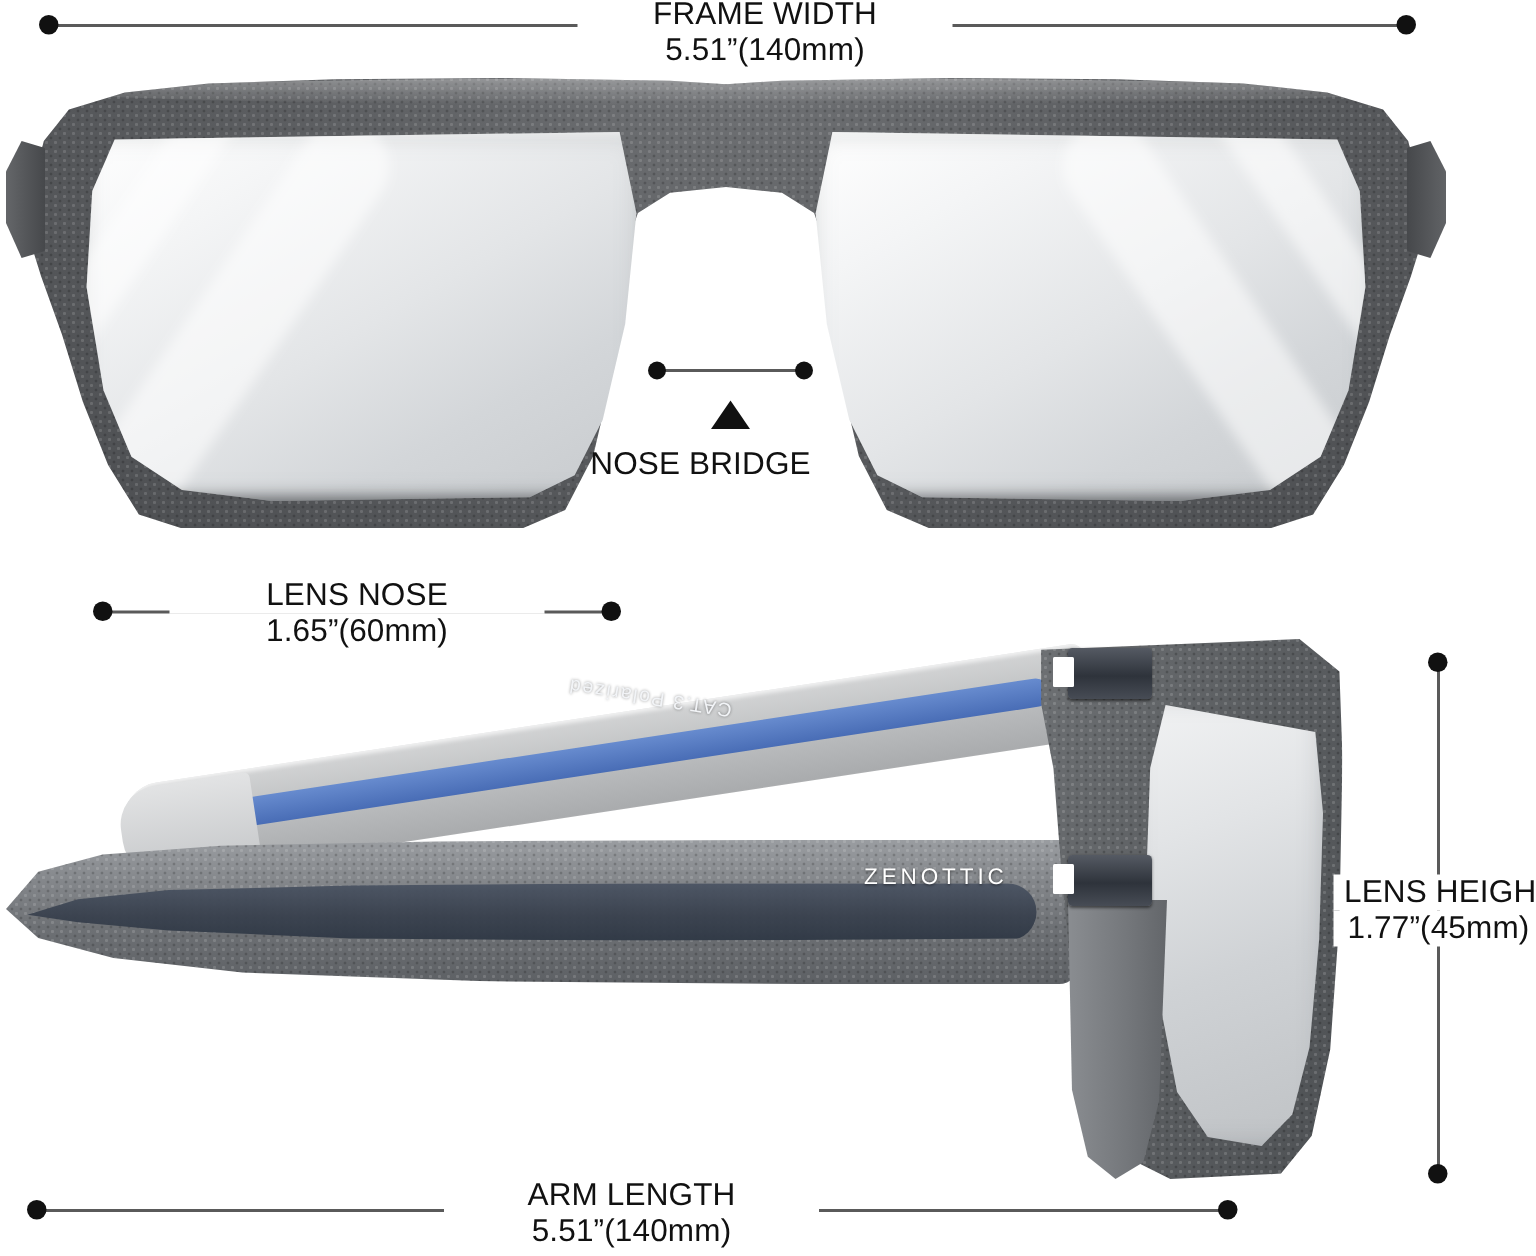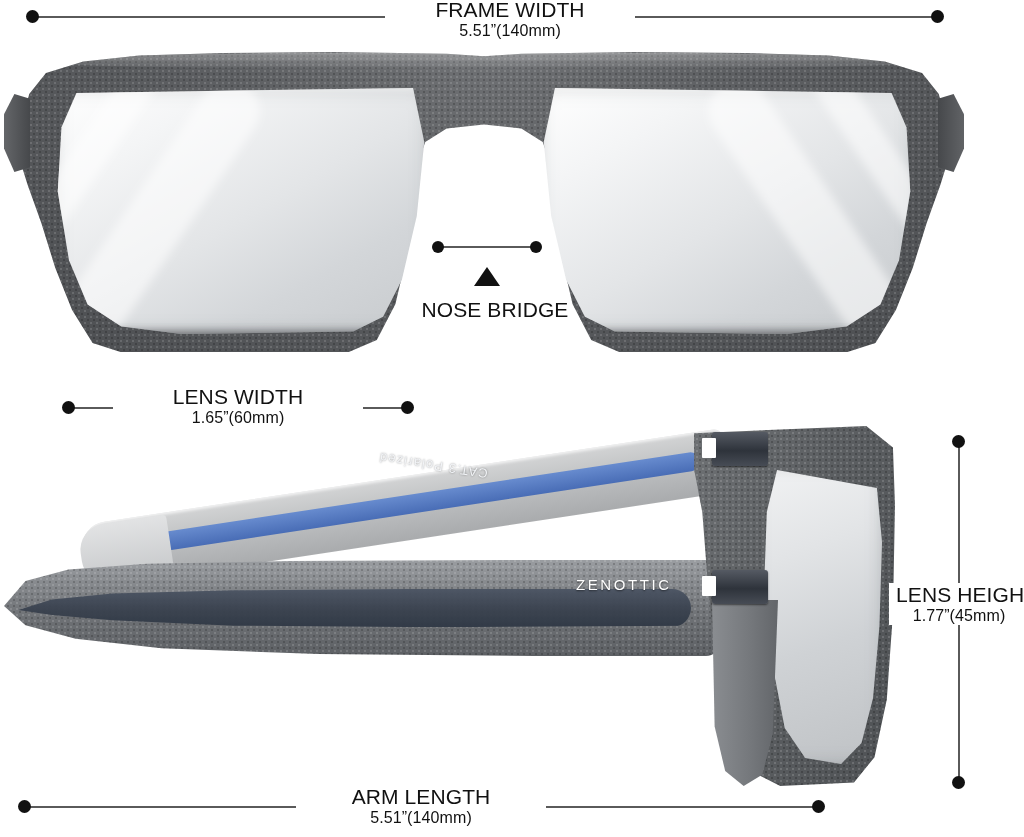--- a/index.html
+++ b/index.html
@@ -19,21 +19,21 @@
   .dot{position:absolute;background:#111;border-radius:50%;}
   .dim-label{
     position:absolute;
     text-align:center;
     color:#111;
     line-height:1.14;
     letter-spacing:.1px;
     white-space:nowrap;
   }
   .dim-label .t1{display:block;font-size:21px;}
-  .dim-label .t2{display:block;font-size:16px;}
+  .dim-label .t2{display:block;font-size:21px;}
   .label-bg{background:#fff;padding:0 7px;display:inline-block;}
   .tri{
     position:absolute;width:0;height:0;
     border-left:13px solid transparent;
     border-right:13px solid transparent;
     border-bottom:19px solid #111;
   }
 
   
   .front{position:absolute;left:18px;top:52px;width:932px;height:330px;}
@@ -302,29 +302,29 @@
   <div class="dot" style="left:931px;top:10px;width:13px;height:13px;"></div>
   <div class="dim-label" style="left:385px;top:-2px;width:250px;">
     <span class="t1 label-bg">FRAME WIDTH</span>
     <span class="t2 label-bg">5.51”(140mm)</span>
   </div>
 
   <div class="dim-line h" style="left:438px;top:246px;width:98px;"></div>
   <div class="dot" style="left:432px;top:241px;width:12px;height:12px;"></div>
   <div class="dot" style="left:530px;top:241px;width:12px;height:12px;"></div>
   <div class="tri" style="left:474px;top:267px;"></div>
-  <div class="dim-label" style="left:370px;top:298px;width:250px;">
+  <div class="dim-label" style="left:342px;top:298px;width:250px;">
     <span class="t1">NOSE BRIDGE</span>
   </div>
 
   <div class="dim-line h" style="left:72px;top:407px;width:332px;"></div>
   <div class="dot" style="left:62px;top:401px;width:13px;height:13px;"></div>
   <div class="dot" style="left:401px;top:401px;width:13px;height:13px;"></div>
   <div class="dim-label" style="left:113px;top:385px;width:250px;">
-    <span class="t1 label-bg">LENS WIDTH</span>
+    <span class="t1 label-bg">LENS NOSE</span>
     <span class="t2 label-bg">1.65”(60mm)</span>
   </div>
 
   <div class="dim-line v" style="left:958px;top:442px;width:2px;height:340px;"></div>
   <div class="dot" style="left:952px;top:435px;width:13px;height:13px;"></div>
   <div class="dot" style="left:952px;top:776px;width:13px;height:13px;"></div>
   <div class="dim-label" style="left:889px;top:583px;width:140px;">
     <span class="t1 label-bg">LENS HEIGHT</span>
     <span class="t2 label-bg">1.77”(45mm)</span>
   </div>

